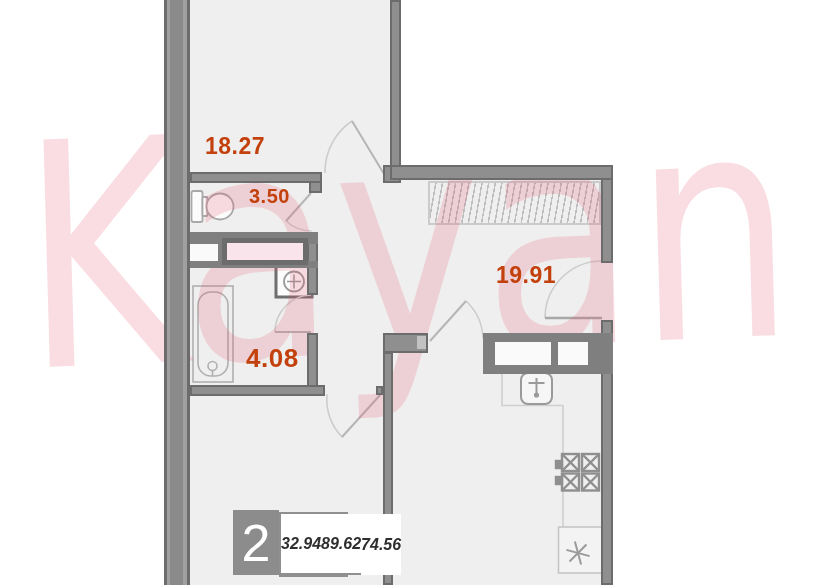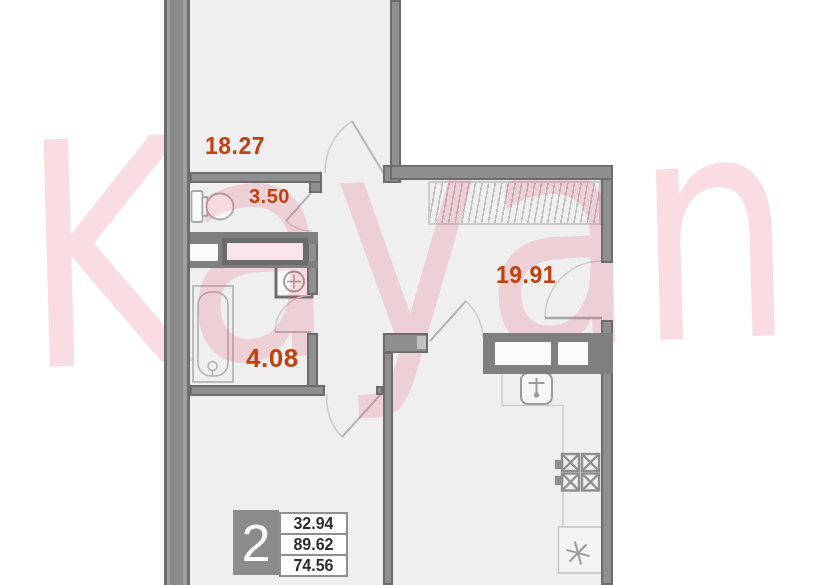--- a/index.html
+++ b/index.html
@@ -17,21 +17,21 @@
   .room-label{position:absolute;color:#c2410c;font-weight:600;letter-spacing:.5px;z-index:40;}
   .watermark{position:absolute;left:18px;top:104px;z-index:20;color:rgba(224,85,112,0.20);
              font-size:312px;line-height:1;font-weight:500;font-family:"DejaVu Sans",sans-serif;
              transform:scaleX(0.80) rotate(-2deg);transform-origin:left top;white-space:nowrap;pointer-events:none;}
   .walls{z-index:30;}
   .furn{z-index:10;}
   .legend{position:absolute;left:233px;top:510px;z-index:40;display:flex;}
   .legend-badge{width:46px;height:65px;background:#8c8c8c;color:#ffffff;display:flex;
                 align-items:center;justify-content:center;font-size:52px;font-weight:500;}
   .legend-table{margin-top:2px;width:65px;height:61px;border:2px solid #8f8f8f;background:#ffffff;
-                display:flex;flex-direction:column;}
+                display:flex;flex-direction:row;font-style:italic;}
   .legend-row{flex:1;display:flex;align-items:center;justify-content:center;background:#ffffff;
               font-size:16px;font-weight:700;color:#2e2e2e;border-bottom:2px solid #8f8f8f;}
   .legend-row:last-child{border-bottom:none;}
 </style>
 </head>
 <body>
 
 <div class="canvas">
 
   <div class="floor" style="left:190px;top:0;width:211px;height:585px;"></div>

